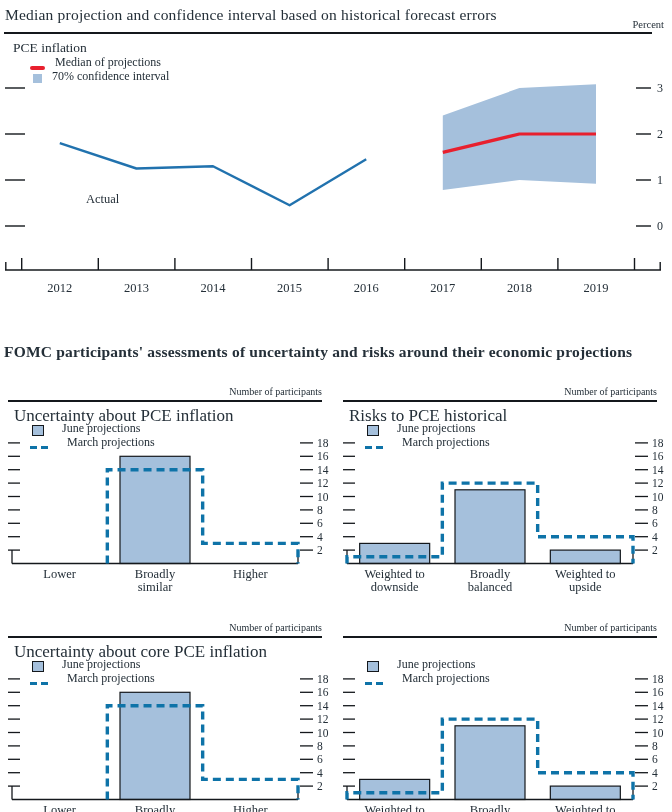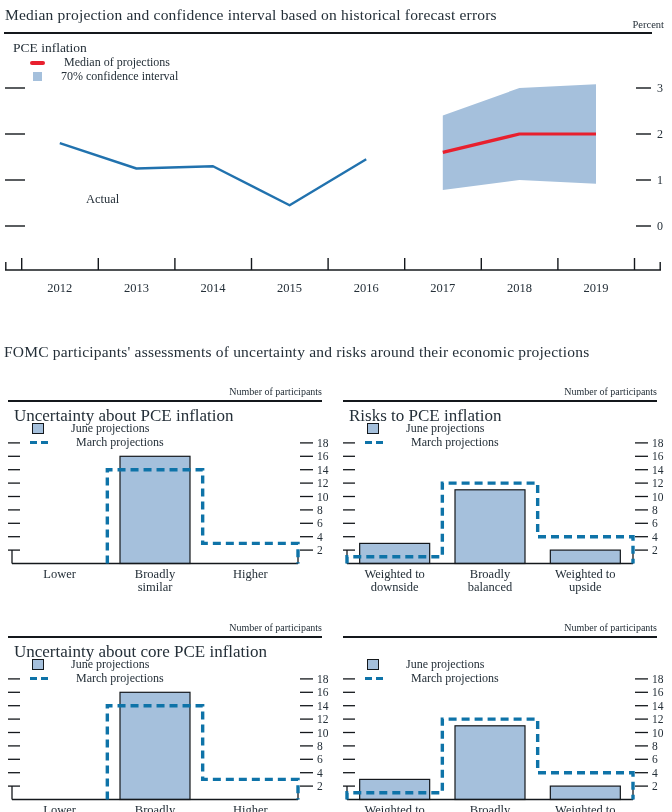--- a/index.html
+++ b/index.html
@@ -7,27 +7,27 @@
     width:672px;height:812px;position:relative;overflow:hidden;
     font-family:"Liberation Serif","DejaVu Serif",serif;
     color:#242f38;
   }
   .abs{position:absolute;}
   .main-title{left:5px;top:6px;font-size:15.5px;letter-spacing:.2px;}
   .top-rule{left:4px;top:32px;width:648px;height:2px;background:#14181c;}
   .percent-label{top:19px;right:8px;font-size:10.5px;}
   .fan-panel-label{left:13px;top:40px;font-size:13.5px;}
   .fan-legend{left:30px;top:56px;font-size:12px;line-height:13.5px;}
-  .legend-row{display:flex;align-items:center;gap:19px;height:13.5px;}
+  .legend-row{display:flex;align-items:flex-end;gap:10px;height:13.5px;}
   .sw-red{width:15px;height:3.5px;border-radius:2px;background:#e8202e;display:inline-block;}
   .sw-band{width:9px;height:9px;background:#a5c0dc;display:inline-block;margin-left:3px;}
   .sw-june{width:10px;height:9px;background:#a5c0dc;border:1.2px solid #14181c;display:inline-block;}
   .sw-march{width:19px;height:3.5px;display:inline-block;margin-left:-2px;
     background:repeating-linear-gradient(90deg,#0e73a8 0 7px,transparent 7px 11px);}
-  .section-title{left:4px;top:343px;font-size:15.5px;letter-spacing:.2px;}
+  .section-title{left:4px;top:343px;font-size:15.5px;letter-spacing:.2px;font-weight:bold;}
   .panel{position:absolute;width:322px;height:236px;margin-top:22px;}
   .panel-unit{position:absolute;top:0;right:8px;font-size:10px;}
   .panel-rule{position:absolute;top:14px;left:0;width:314px;height:1.6px;background:#14181c;}
   .panel-title{position:absolute;top:20px;left:6px;font-size:17px;}
   .panel-legend{position:absolute;top:36px;left:24px;font-size:12px;line-height:13.5px;}
   svg{position:absolute;left:0;top:0;}
   svg text{font-family:"Liberation Serif","DejaVu Serif",serif;fill:#242f38;}
 </style>
 </head>
 <body>
@@ -181,21 +181,21 @@
       <line x1="4" y1="164.1" x2="4" y2="177.5" stroke="#14181c" stroke-width="1.3"></line>
       <line x1="290" y1="164.1" x2="290" y2="177.5" stroke="#14181c" stroke-width="1.3"></line>
       <path d="M 4 177.5 L 4 170.8 L 4 170.8 L 99.33333333333333 170.8 L 99.33333333333333 97.1 L 194.66666666666666 97.1 L 194.66666666666666 150.7 L 290 150.7 L 290 177.5" fill="none" stroke="#0e73a8" stroke-width="3.4" stroke-dasharray="8 5"></path>
       <text x="51.666666666666664" y="192" text-anchor="middle" font-size="12.5px">Weighted to</text>
       <text x="51.666666666666664" y="205" text-anchor="middle" font-size="12.5px">downside</text>
       <text x="147" y="192" text-anchor="middle" font-size="12.5px">Broadly</text>
       <text x="147" y="205" text-anchor="middle" font-size="12.5px">balanced</text>
       <text x="242.33333333333331" y="192" text-anchor="middle" font-size="12.5px">Weighted to</text>
       <text x="242.33333333333331" y="205" text-anchor="middle" font-size="12.5px">upside</text>
     </svg>
-  <div class="panel-title">Risks to PCE inflation</div>
+  <div class="panel-title">Risks to PCE historical</div>
   <div class="panel-legend">
     <div class="legend-row">
         <span class="sw-june"></span>
         <span style="margin-left:8px">June projections</span>
       </div>
     <div class="legend-row">
         <span class="sw-march"></span>
         <span style="margin-left:8px">March projections</span>
       </div>
   </div>

